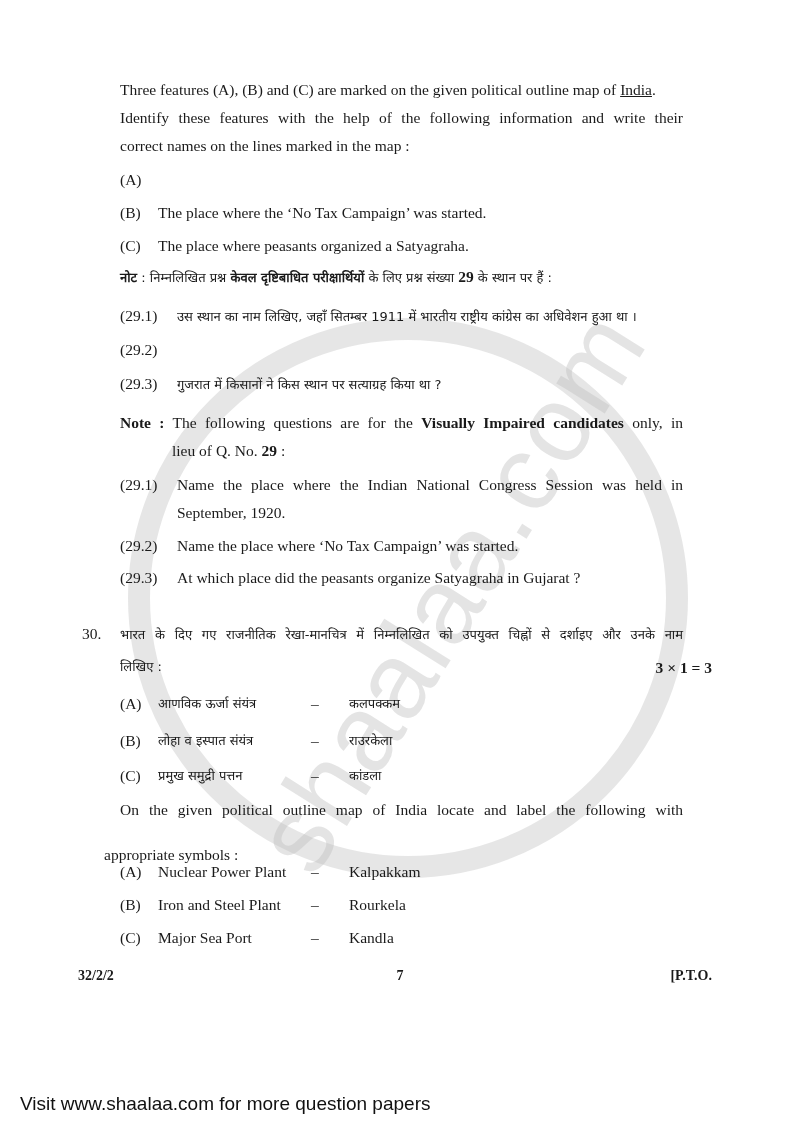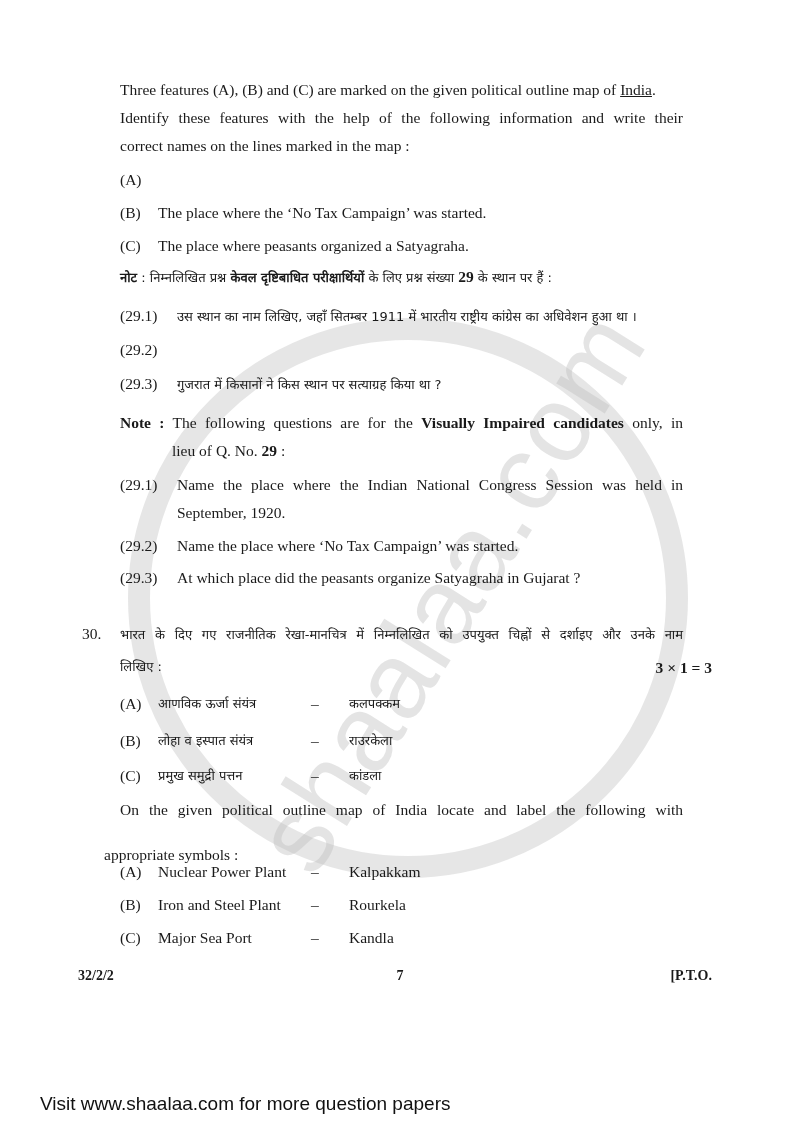--- a/index.html
+++ b/index.html
@@ -114,14 +114,14 @@
 
   <div class="abs txt" style="left:120px; top:928px;">(C)</div>
   <div class="abs txt" style="left:158px; top:928px;">Major Sea Port</div>
   <div class="abs txt" style="left:311px; top:928px;">–</div>
   <div class="abs txt" style="left:349px; top:928px;">Kandla</div>
 
   <div class="abs txt bold" style="left:78px; top:966px; font-size:14px;">32/2/2</div>
   <div class="abs txt bold" style="left:390px; top:966px; width:20px; text-align:center; font-size:14px;">7</div>
   <div class="abs txt bold" style="left:640px; top:966px; width:72px; text-align:right; font-size:14px;">[P.T.O.</div>
 
-  <a class="abs footer-visit" style="left:20px; top:1093px; text-decoration:none;margin-left:20px;">Visit www.shaalaa.com for more question papers</a>
+  <a class="abs footer-visit" style="left:20px; top:1093px; text-decoration:none;">Visit www.shaalaa.com for more question papers</a>
 </div>
 
 </body></html>

